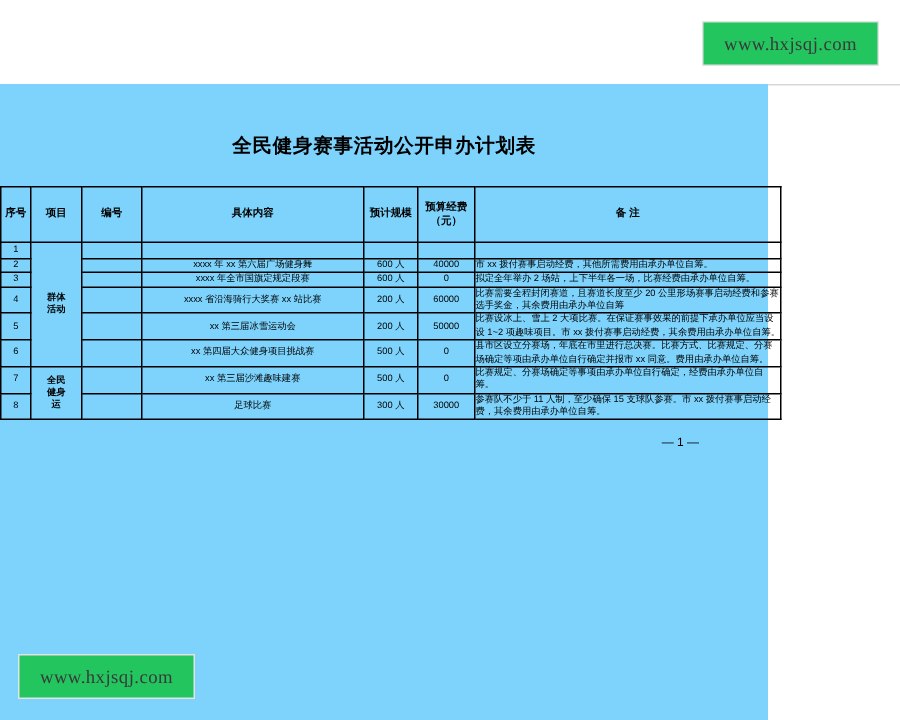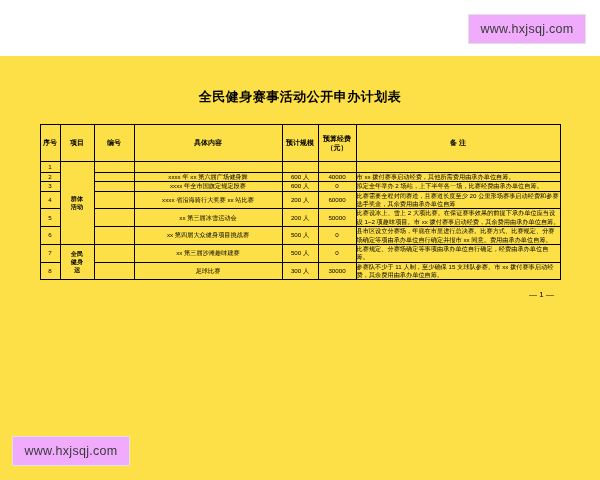--- a/index.html
+++ b/index.html
@@ -23,50 +23,50 @@
     width: 600px;
     height: 1px;
     background: #d8d8d8;
   }
 
   
   .watermark {
     position: absolute;
     box-sizing: border-box;
     border: 1px solid #e2e2e2;
-    background: #f0abfc;
+    background: #22c55e;
     color: #3a3a3a;
     font-size: 12.5px;
     letter-spacing: .3px;
     display: flex;
     align-items: center;
     justify-content: center;
-    font-family: Liberation Sans, sans-serif;
+    font-family: Liberation Serif, serif;
   }
   .watermark-tr {
     right: 14px;
     top: 14px;
     width: 118px;
     height: 30px;
   }
   .watermark-bl {
     left: 12px;
     bottom: 14px;
     width: 118px;
     height: 30px;
   }
 
   
   .page {
     position: absolute;
     left: 0;
     top: 56px;
-    width: 600px;
+    width: 512px;
     height: 424px;
-    background: #fde047;
+    background: #7dd3fc;
   }
 
   .doc-title {
     text-align: center;
     font-size: 13px;
     font-weight: bold;
     color: #000;
     margin-top: 32px;
     letter-spacing: .5px;
     font-family: "Liberation Sans", sans-serif;

